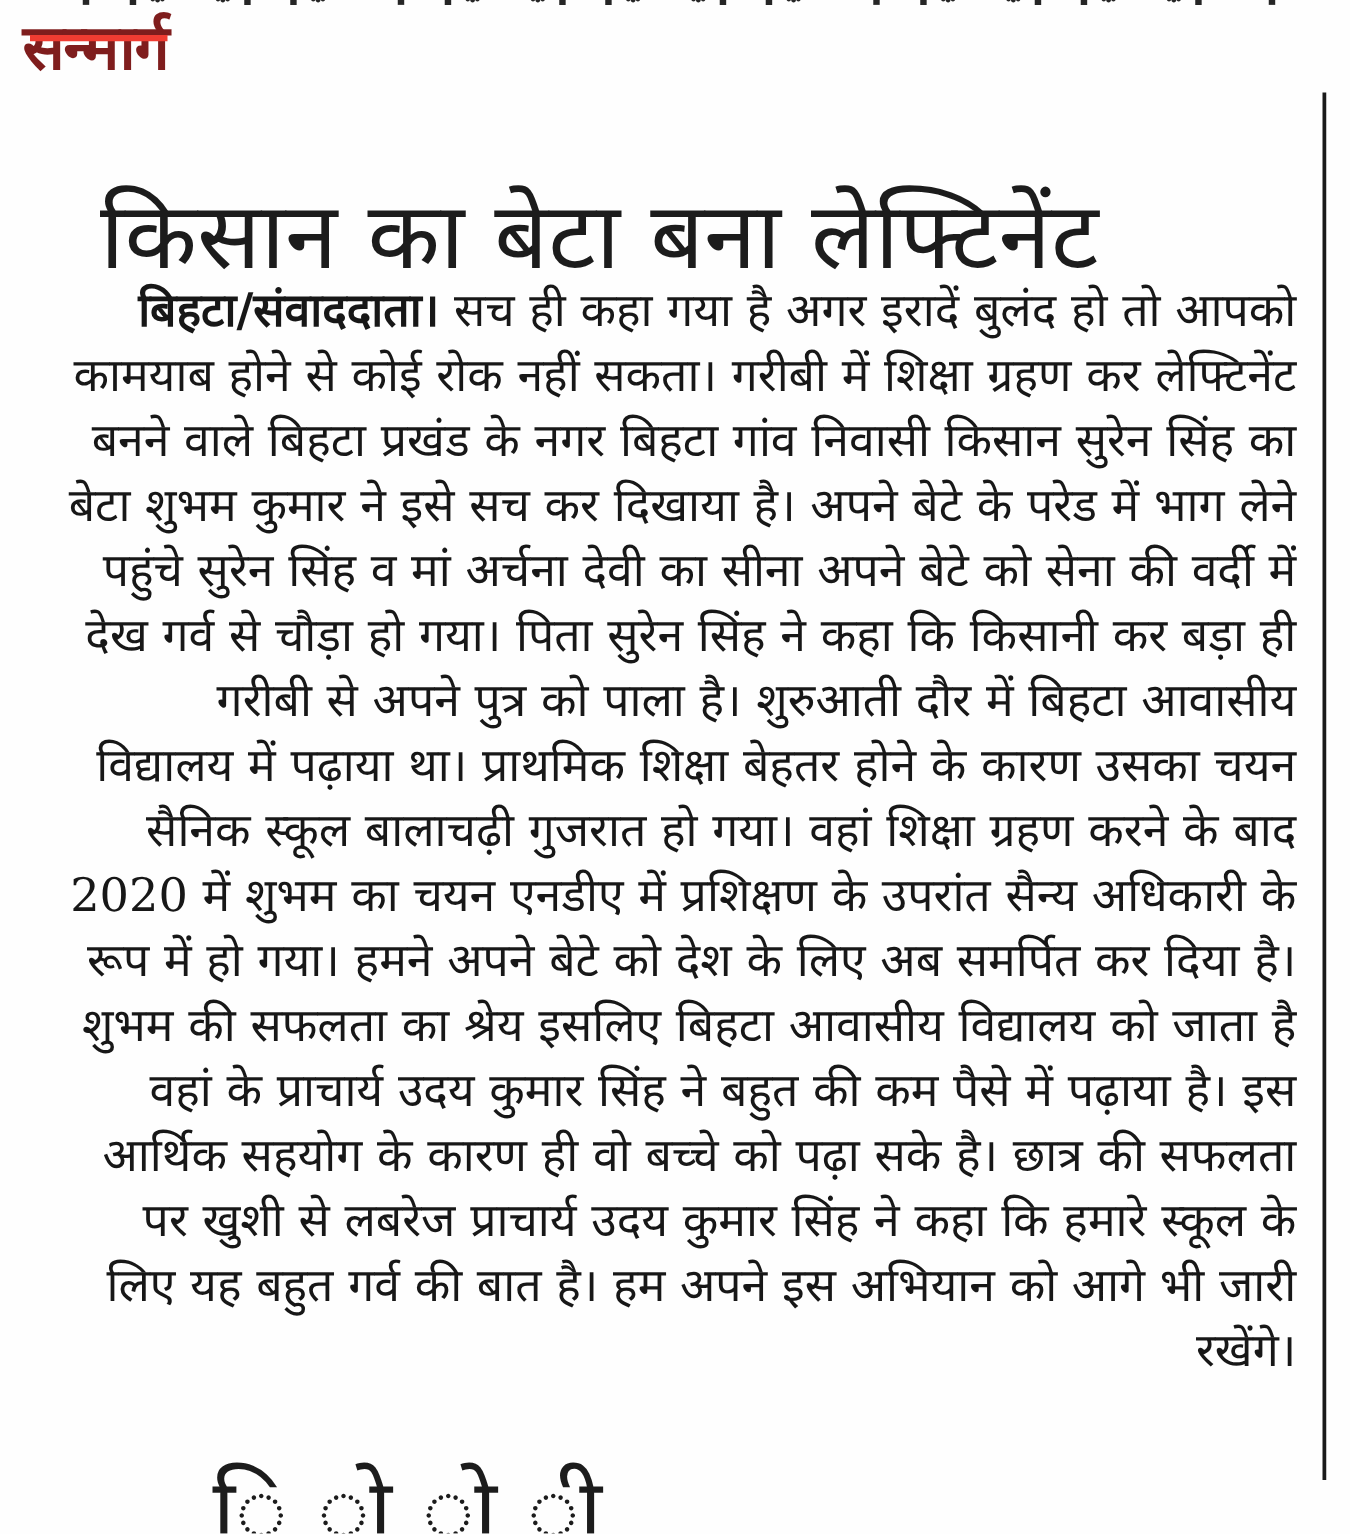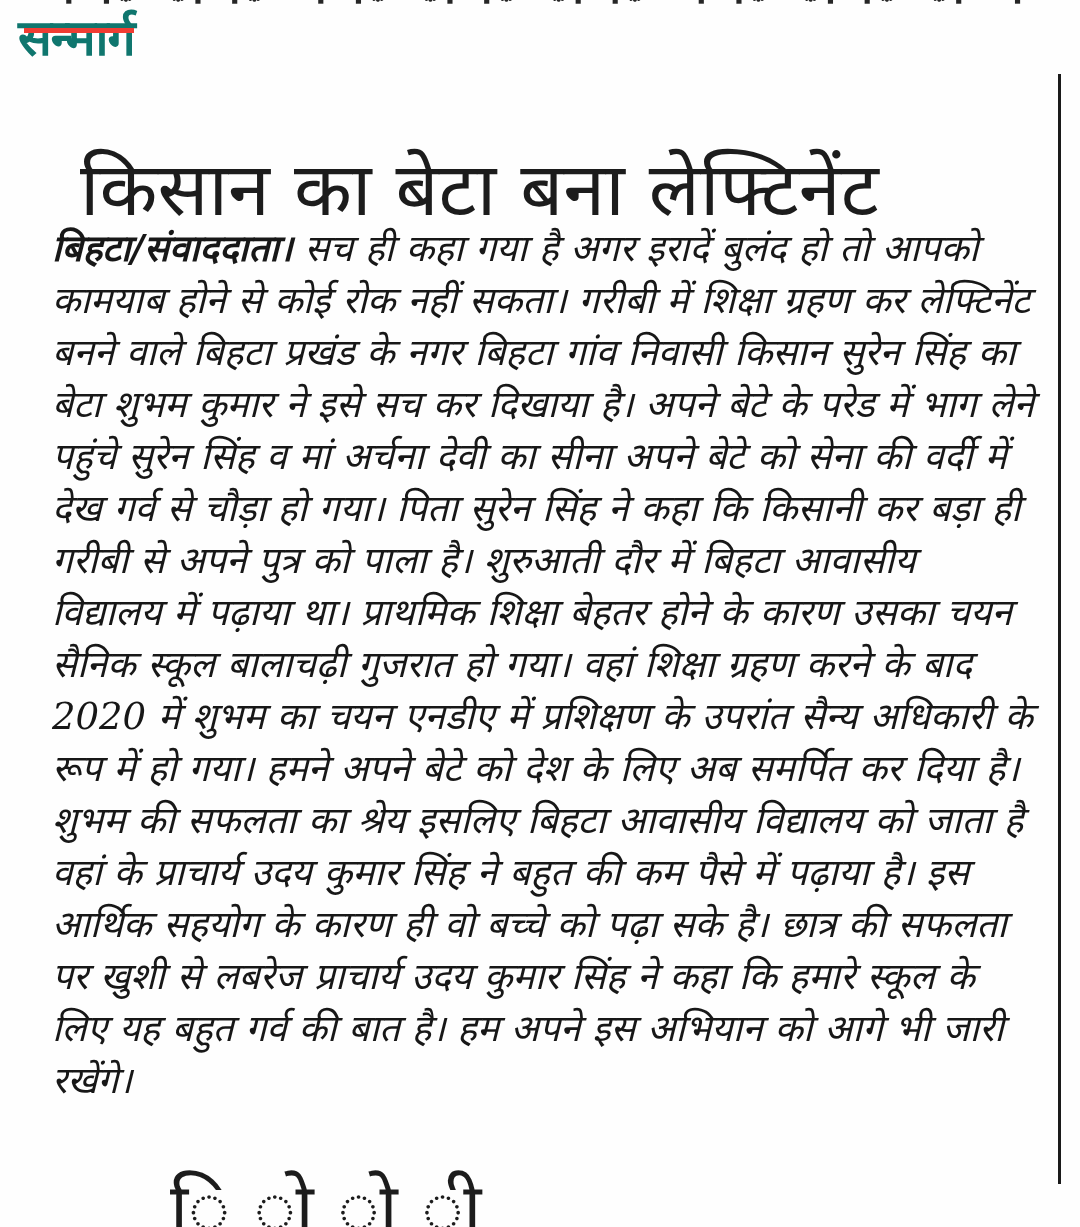--- a/index.html
+++ b/index.html
@@ -47,21 +47,21 @@
     left: 18px;
     top: 12px;
     width: 330px;
     height: 62px;
   }
   .masthead-word {
     font-family: "DejaVu Sans", sans-serif;
     font-weight: 700;
     font-size: 50px;
     line-height: 52px;
-    color: #0f766e;
+    color: #7f1d1d;
     letter-spacing: -1px;
     white-space: nowrap;
   }
   .masthead-rule {
     position: absolute;
     left: 6px;
     top: 16px;
     width: 110px;
     height: 5px;
     background: #f03c32;
@@ -108,22 +108,21 @@
     font-weight: 500;
   }
   .body-copy .dateline {
     font-weight: 700;
   }
   .body-copy p {
     margin: 0;
     text-align: justify;
   }
   .body-copy p:last-child {
-    text-align: left;
-    font-style: italic;
+    text-align: right;
   }
 
   
   .bottom-bleed {
     position: absolute;
     left: 0;
     bottom: 0;
     width: 1080px;
     height: 58px;
     overflow: hidden;

